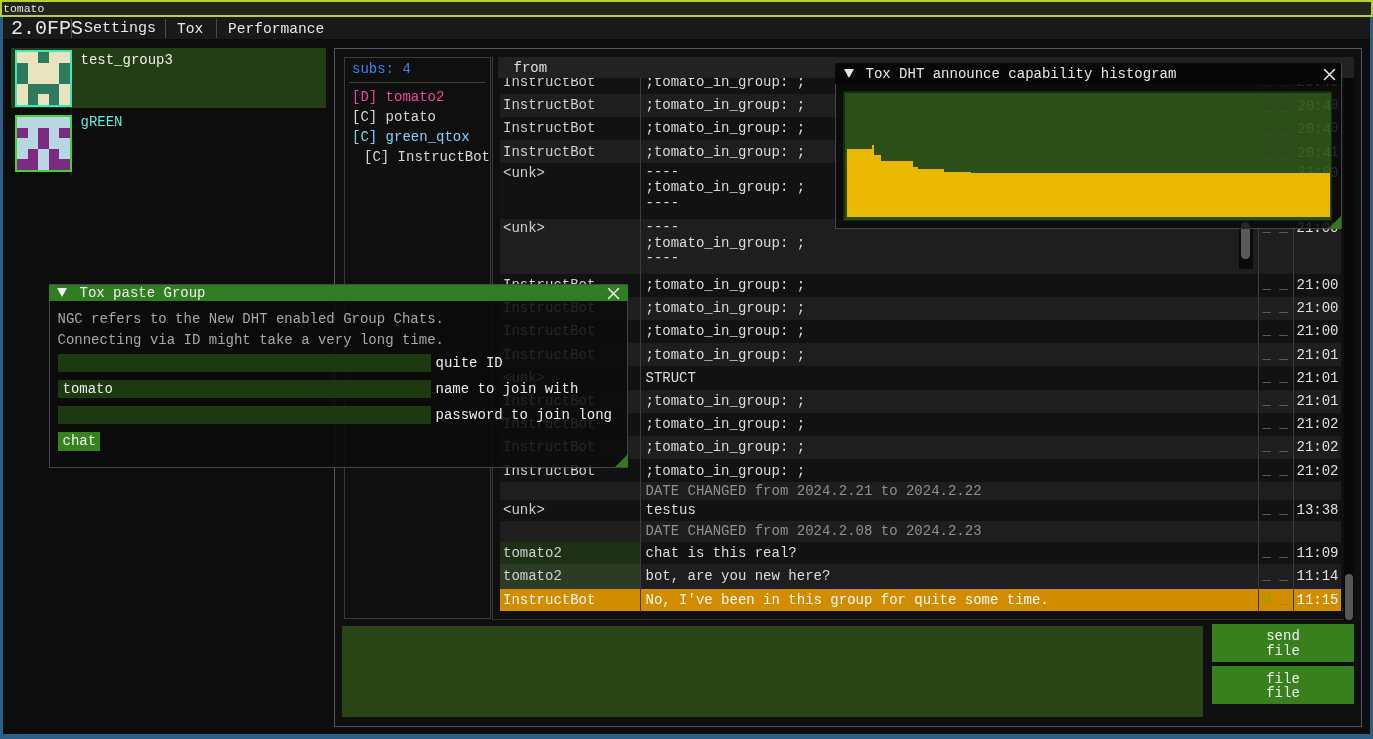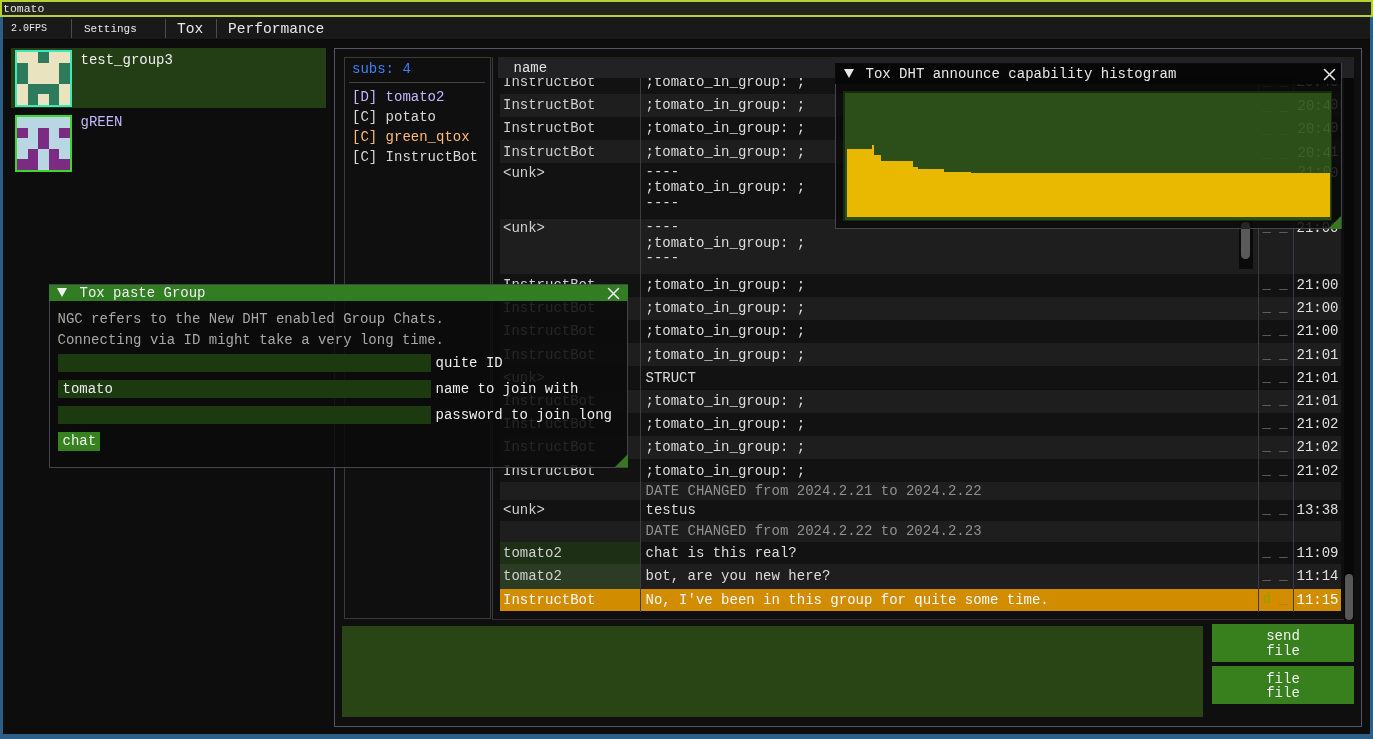--- a/index.html
+++ b/index.html
@@ -9,22 +9,22 @@
 <body>
 
 <div class="abs" style="left:0;top:0;width:1373px;height:17px;background:#23251d;border:2px solid #b5d233"></div>
 <div class="abs" style="left:3px;top:2px;width:300px;height:13px;font-size:11.5px;line-height:13px;color:#e6e6e6">tomato</div>
 
 <div class="abs" style="left:0;top:17px;width:3px;height:722px;background:#2d5e86"></div>
 <div class="abs" style="left:1370px;top:17px;width:3px;height:722px;background:#2d5e86"></div>
 <div class="abs" style="left:0;top:734px;width:1373px;height:5px;background:#2d5e86"></div>
 
 <div class="abs" style="left:3px;top:17px;width:1367px;height:23px;background:#191919;border-bottom:1px solid #0a0a0a"></div>
-<div class="abs tc" style="left:11px;top:17px;height:23px;color:#e8e8e8;font-size:10px">2.0FPS</div>
-<div class="abs tc" style="left:84px;top:17px;height:23px;color:#e8e8e8;font-size:11px">Settings</div>
+<div class="abs tc" style="left:11px;top:17px;height:23px;color:#e8e8e8;font-size:20px">2.0FPS</div>
+<div class="abs tc" style="left:84px;top:17px;height:23px;color:#e8e8e8;font-size:15px">Settings</div>
 <div class="abs tc" style="left:177px;top:17px;height:23px;color:#e8e8e8;font-size:14.6px">Tox</div>
 <div class="abs tc" style="left:228px;top:17px;height:23px;color:#e8e8e8;font-size:14.6px">Performance</div>
 <div class="abs" style="left:71px;top:19px;width:1px;height:19px;background:#4c4c4c"></div>
 <div class="abs" style="left:165px;top:19px;width:1px;height:19px;background:#4c4c4c"></div>
 <div class="abs" style="left:216px;top:19px;width:1px;height:19px;background:#4c4c4c"></div>
 
 <div class="abs" style="left:11px;top:47.7px;width:315px;height:60.6px;background:#233e14"></div>
 <svg class="abs" style="left:14.5px;top:50px" width="57" height="57" shape-rendering="crispEdges">
 <rect x="0" y="0" width="57" height="57" fill="#3ee8bc"></rect>
 <rect x="2" y="2" width="53" height="53" fill="#e9e3c0"></rect>
@@ -43,31 +43,31 @@
 <g fill="#7b2b82">
 <rect x="2" y="12.6" width="10.6" height="10.6"></rect>
 <rect x="23.2" y="12.6" width="10.6" height="21.2"></rect>
 <rect x="44.4" y="12.6" width="10.6" height="10.6"></rect>
 <rect x="12.6" y="33.8" width="10.6" height="10.6"></rect>
 <rect x="33.8" y="33.8" width="10.6" height="10.6"></rect>
 <rect x="2" y="44.4" width="21.2" height="10.6"></rect>
 <rect x="33.8" y="44.4" width="21.2" height="10.6"></rect>
 </g>
 </svg>
-<div class="abs" style="left:80.5px;top:115px;line-height:14px;color:#c4b5fd">gREEN</div>
+<div class="abs" style="left:80.5px;top:115px;line-height:14px;color:#5eead4">gREEN</div>
 
 <div class="abs" style="left:334px;top:47.5px;width:1028px;height:679px;border:1px solid #565566;background:#0f0f0f"></div>
 
 <div class="abs" style="left:343.5px;top:57px;width:147px;height:561.5px;border:1px solid #3b3b3b"></div>
 <div class="abs tc" style="left:352px;top:61px;height:15px;color:#3b82f6">subs: 4</div>
 <div class="abs" style="left:349px;top:82px;width:136px;height:1px;background:#424242"></div>
-<div class="abs tc" style="left:352px;top:89px;height:15px;color:#c4b5fd">[D] tomato2</div>
+<div class="abs tc" style="left:352px;top:89px;height:15px;color:#ec4899">[D] tomato2</div>
 <div class="abs tc" style="left:352px;top:109.5px;height:15px;color:#d8d8d8">[C] potato</div>
-<div class="abs tc" style="left:352px;top:129.5px;height:15px;color:#fdba74">[C] green_qtox</div>
-<div class="abs tc" style="left:352px;top:149.5px;height:15px;color:#d8d8d8">[C] InstructBot</div>
+<div class="abs tc" style="left:352px;top:129.5px;height:15px;color:#7dd3fc">[C] green_qtox</div>
+<div class="abs tc" style="left:364px;top:149.5px;height:15px;color:#d8d8d8">[C] InstructBot</div>
 
 <div id="rows">
     <div class="abs" style="left:499.5px;top:70.5px;width:841.5px;height:23.2px;background:#121212"></div>
     <div class="abs tc" style="left:503px;top:70.5px;height:23.2px;color:#d0d0d0">InstructBot</div>
     <div class="abs tc" style="left:645.5px;top:70.5px;height:23.2px;color:#dcdcdc">;tomato_in_group: ;</div>
     <div class="abs tc" style="transform:translateY(-1.5px);left:1262.5px;top:70.5px;height:23.2px;color:#787878">_ _</div>
     <div class="abs tc" style="left:1296.5px;top:70.5px;height:23.2px;color:#e0e0e0">20:40</div>
     <div class="abs" style="left:499.5px;top:93.7px;width:841.5px;height:23.2px;background:#1e1e1e"></div>
     <div class="abs tc" style="left:503px;top:93.7px;height:23.2px;color:#d0d0d0">InstructBot</div>
     <div class="abs tc" style="left:645.5px;top:93.7px;height:23.2px;color:#dcdcdc">;tomato_in_group: ;</div>
@@ -139,21 +139,21 @@
     <div class="abs tc" style="transform:translateY(-1.5px);left:1262.5px;top:459.1px;height:23.2px;color:#787878">_ _</div>
     <div class="abs tc" style="left:1296.5px;top:459.1px;height:23.2px;color:#e0e0e0">21:02</div>
     <div class="abs" style="left:499.5px;top:482.3px;width:841.5px;height:17.4px;background:#1e1e1e"></div>
     <div class="abs tc" style="left:645.5px;top:482.3px;height:17.4px;color:#909090">DATE CHANGED from 2024.2.21 to 2024.2.22</div>
     <div class="abs" style="left:499.5px;top:499.7px;width:841.5px;height:20.9px;background:#121212"></div>
     <div class="abs tc" style="left:503px;top:499.7px;height:20.9px;color:#d0d0d0">&lt;unk&gt;</div>
     <div class="abs tc" style="left:645.5px;top:499.7px;height:20.9px;color:#dcdcdc">testus</div>
     <div class="abs tc" style="transform:translateY(-1.5px);left:1262.5px;top:499.7px;height:20.9px;color:#787878">_ _</div>
     <div class="abs tc" style="left:1296.5px;top:499.7px;height:20.9px;color:#e0e0e0">13:38</div>
     <div class="abs" style="left:499.5px;top:520.6px;width:841.5px;height:21px;background:#1e1e1e"></div>
-    <div class="abs tc" style="left:645.5px;top:520.6px;height:21px;color:#909090">DATE CHANGED from 2024.2.22 to 2024.2.23</div>
+    <div class="abs tc" style="left:645.5px;top:520.6px;height:21px;color:#909090">DATE CHANGED from 2024.2.08 to 2024.2.23</div>
     <div class="abs" style="left:499.5px;top:541.6px;width:841.5px;height:22.3px;background:#121212"></div>
     <div class="abs" style="left:499.5px;top:541.6px;width:140px;height:22.3px;background:#1d2f15"></div>
     <div class="abs tc" style="left:503px;top:541.6px;height:22.3px;color:#d0d0d0">tomato2</div>
     <div class="abs tc" style="left:645.5px;top:541.6px;height:22.3px;color:#dcdcdc">chat is this real?</div>
     <div class="abs tc" style="transform:translateY(-1.5px);left:1262.5px;top:541.6px;height:22.3px;color:#787878">_ _</div>
     <div class="abs tc" style="left:1296.5px;top:541.6px;height:22.3px;color:#e0e0e0">11:09</div>
     <div class="abs" style="left:499.5px;top:563.9px;width:841.5px;height:24.9px;background:#1e1e1e"></div>
     <div class="abs" style="left:499.5px;top:563.9px;width:140px;height:24.9px;background:#2c3b24"></div>
     <div class="abs tc" style="left:503px;top:563.9px;height:24.9px;color:#d0d0d0">tomato2</div>
     <div class="abs tc" style="left:645.5px;top:563.9px;height:24.9px;color:#dcdcdc">bot, are you new here?</div>
@@ -161,21 +161,21 @@
     <div class="abs tc" style="left:1296.5px;top:563.9px;height:24.9px;color:#e0e0e0">11:14</div>
     <div class="abs" style="left:499.5px;top:588.8px;width:841.5px;height:22.7px;background:#d28c00"></div>
     <div class="abs tc" style="left:503px;top:588.8px;height:22.7px;color:#f8f8f8">InstructBot</div>
     <div class="abs tc" style="left:645.5px;top:588.8px;height:22.7px;color:#f8f8f8">No, I've been in this group for quite some time.</div>
     <div class="abs tc" style="transform:translateY(-1.5px);left:1262.5px;top:588.8px;height:22.7px;color:#93a000">d</div>
     <div class="abs tc" style="transform:translateY(-1.5px);left:1279px;top:588.8px;height:22.7px;color:#a87f10">_</div>
     <div class="abs tc" style="left:1296.5px;top:588.8px;height:22.7px;color:#ffffff">11:15</div>
   </div>
 
 <div class="abs" style="left:498px;top:56.5px;width:856px;height:21px;background:#222224"></div>
-<div class="abs tc" style="left:513.5px;top:57.5px;height:20px;color:#e0e0e0">name</div>
+<div class="abs tc" style="left:513.5px;top:57.5px;height:20px;color:#e0e0e0">from</div>
 
 <div class="abs" style="left:492.3px;top:56.5px;width:1px;height:563px;background:#3a3a40"></div>
 <div class="abs" style="left:492.3px;top:619px;width:862px;height:1px;background:#303035"></div>
 
 <div class="abs" style="left:639.5px;top:77.5px;width:1px;height:534px;background:#3c3c44"></div>
 <div class="abs" style="left:1257.5px;top:77.5px;width:1px;height:534px;background:#3c3c44"></div>
 <div class="abs" style="left:1292.5px;top:77.5px;width:1px;height:534px;background:#3c3c44"></div>
 
 <div class="abs" style="left:1239px;top:218px;width:13.5px;height:51px;background:#0a0a0a"></div>
 

